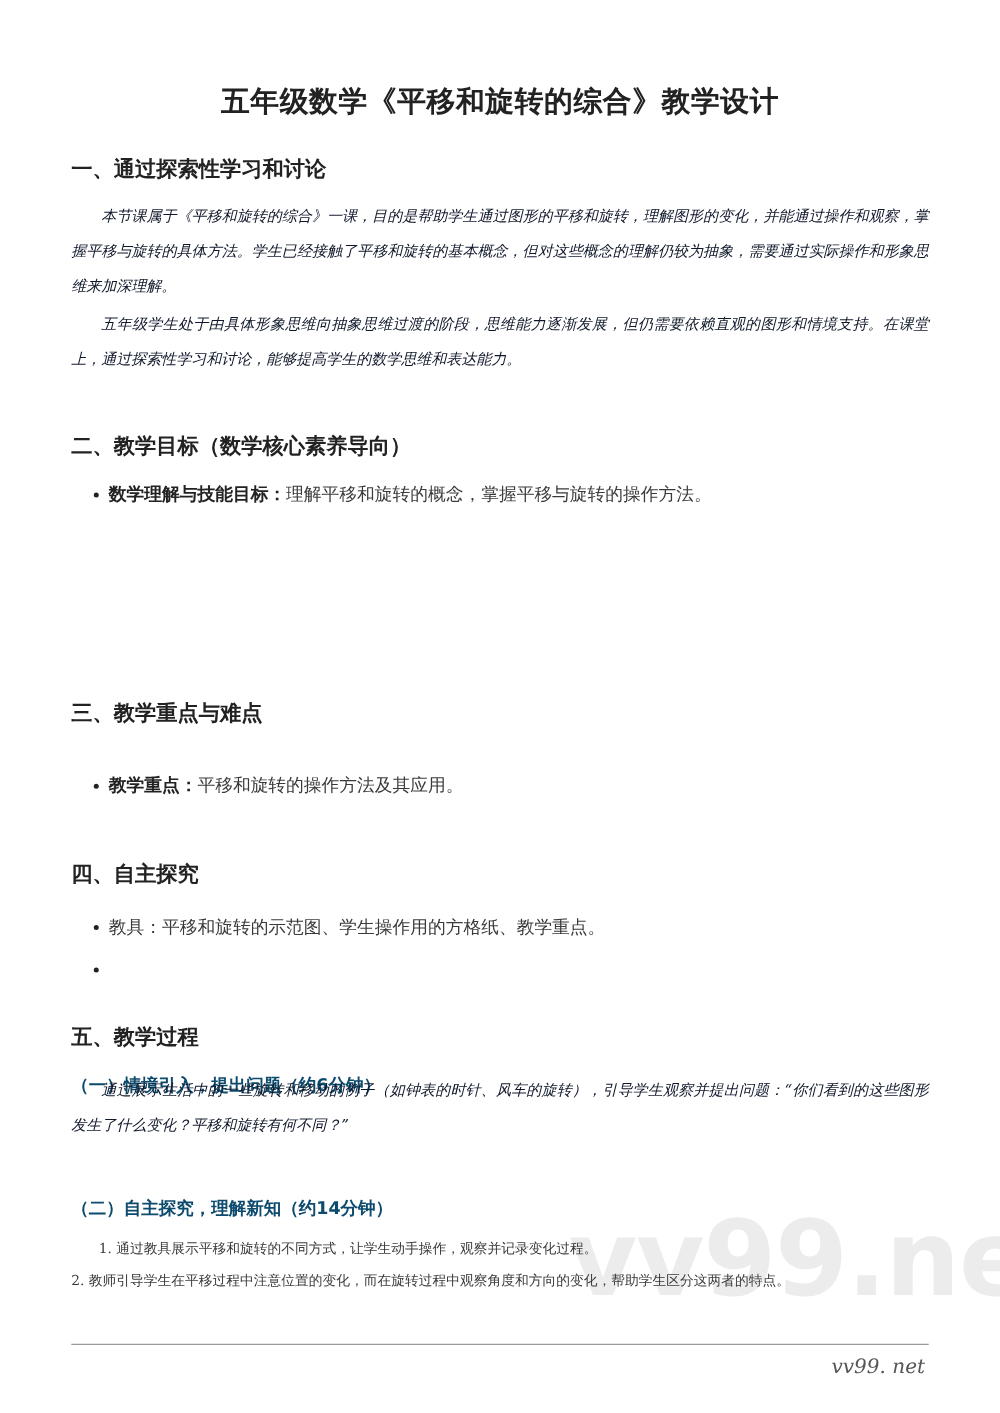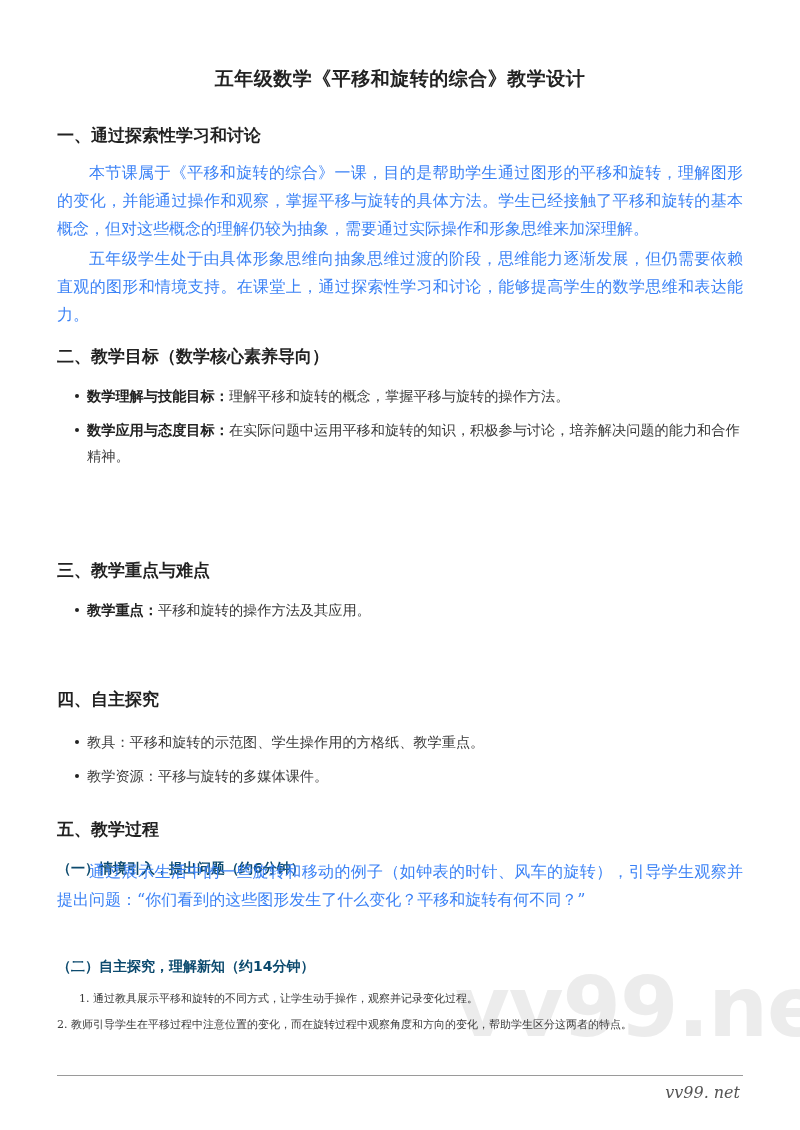--- a/index.html
+++ b/index.html
@@ -22,21 +22,21 @@
       width: 686px;
     }
     .doc-title {
       position: absolute;
       left: 0;
       top: 66px;
       width: 686px;
       text-align: center;
       font-family: "DejaVu Sans", "Liberation Sans", sans-serif;
       font-weight: bold;
-      font-size: 19px;
+      font-size: 23px;
       color: #222222;
       letter-spacing: 0.5px;
     }
     .section-heading {
       position: absolute;
       left: 0;
       font-family: "DejaVu Sans", "Liberation Sans", sans-serif;
       font-weight: bold;
       font-size: 17px;
       color: #222222;
@@ -46,24 +46,25 @@
       left: 0;
       font-family: "DejaVu Sans", "Liberation Sans", sans-serif;
       font-weight: bold;
       font-size: 14px;
       color: #0c4a6e;
     }
     .para {
       position: absolute;
       left: 0;
       width: 686px;
-      font-size: 16px;
+      font-size: 12px;
       line-height: 28px;
-      color: #3b82f6;
+      color: #0f172a;
       text-align: justify;
+      font-style: italic;
     }
     .para.indent { text-indent: 2em; }
     .bullet-list {
       position: absolute;
       left: 18px;
       width: 668px;
       margin: 0;
       padding: 0;
       list-style: none;
     }
@@ -138,43 +139,38 @@
   <div class="section-heading" style="top:124px;">一、通过探索性学习和讨论</div>
   <div class="para indent" style="top:159px;">本节课属于《平移和旋转的综合》一课，目的是帮助学生通过图形的平移和旋转，理解图形的变化，并能通过操作和观察，掌握平移与旋转的具体方法。学生已经接触了平移和旋转的基本概念，但对这些概念的理解仍较为抽象，需要通过实际操作和形象思维来加深理解。</div>
   <div class="para indent" style="top:245px;">五年级学生处于由具体形象思维向抽象思维过渡的阶段，思维能力逐渐发展，但仍需要依赖直观的图形和情境支持。在课堂上，通过探索性学习和讨论，能够提高学生的数学思维和表达能力。</div>
 
   <div class="section-heading" style="top:345px;">二、教学目标（数学核心素养导向）</div>
   <ul class="bullet-list" style="top:383px;">
     <li class="bullet-item" style="margin-bottom:8px;">
       <span class="bullet-dot"></span>
       <span class="bullet-label">数学理解与技能目标：</span><span>理解平移和旋转的概念，掌握平移与旋转的操作方法。</span>
     </li>
-    <li class="bullet-item">
-      <span class="bullet-dot"></span>
-      <span class="bullet-label">数学应用与态度目标：</span><span>在实际问题中运用平移和旋转的知识，积极参与讨论，培养解决问题的能力和合作精神。</span>
-    </li>
   </ul>
 
   <div class="section-heading" style="top:559px;">三、教学重点与难点</div>
-  <ul class="bullet-list" style="top:597px;">
+  <ul class="bullet-list" style="top:616px;">
     <li class="bullet-item" style="margin-bottom:8px;">
       <span class="bullet-dot"></span>
       <span class="bullet-label">教学重点：</span><span>平移和旋转的操作方法及其应用。</span>
     </li>
   </ul>
 
   <div class="section-heading" style="top:688px;">四、自主探究</div>
   <ul class="bullet-list" style="top:729px;">
     <li class="bullet-item" style="margin-bottom:8px;">
       <span class="bullet-dot"></span>
       <span>教具：平移和旋转的示范图、学生操作用的方格纸、教学重点。</span>
     </li>
     <li class="bullet-item">
       <span class="bullet-dot"></span>
-      <span>教学资源：平移与旋转的多媒体课件。</span>
     </li>
   </ul>
 
   <div class="section-heading" style="top:818px;">五、教学过程</div>
   <div class="sub-heading" style="top:860px;">（一）情境引入，提出问题（约6分钟）</div>
   <div class="para indent" style="top:858px;">通过展示生活中的一些旋转和移动的例子（如钟表的时针、风车的旋转），引导学生观察并提出问题：“你们看到的这些图形发生了什么变化？平移和旋转有何不同？”</div>
 
   <div class="sub-heading" style="top:958px;">（二）自主探究，理解新知（约14分钟）</div>
   <div class="numbered-line" style="top:985px; left:0; text-indent:2em;">1. 通过教具展示平移和旋转的不同方式，让学生动手操作，观察并记录变化过程。</div>
   <div class="numbered-line" style="top:1011px; left:0;">2. 教师引导学生在平移过程中注意位置的变化，而在旋转过程中观察角度和方向的变化，帮助学生区分这两者的特点。</div>

